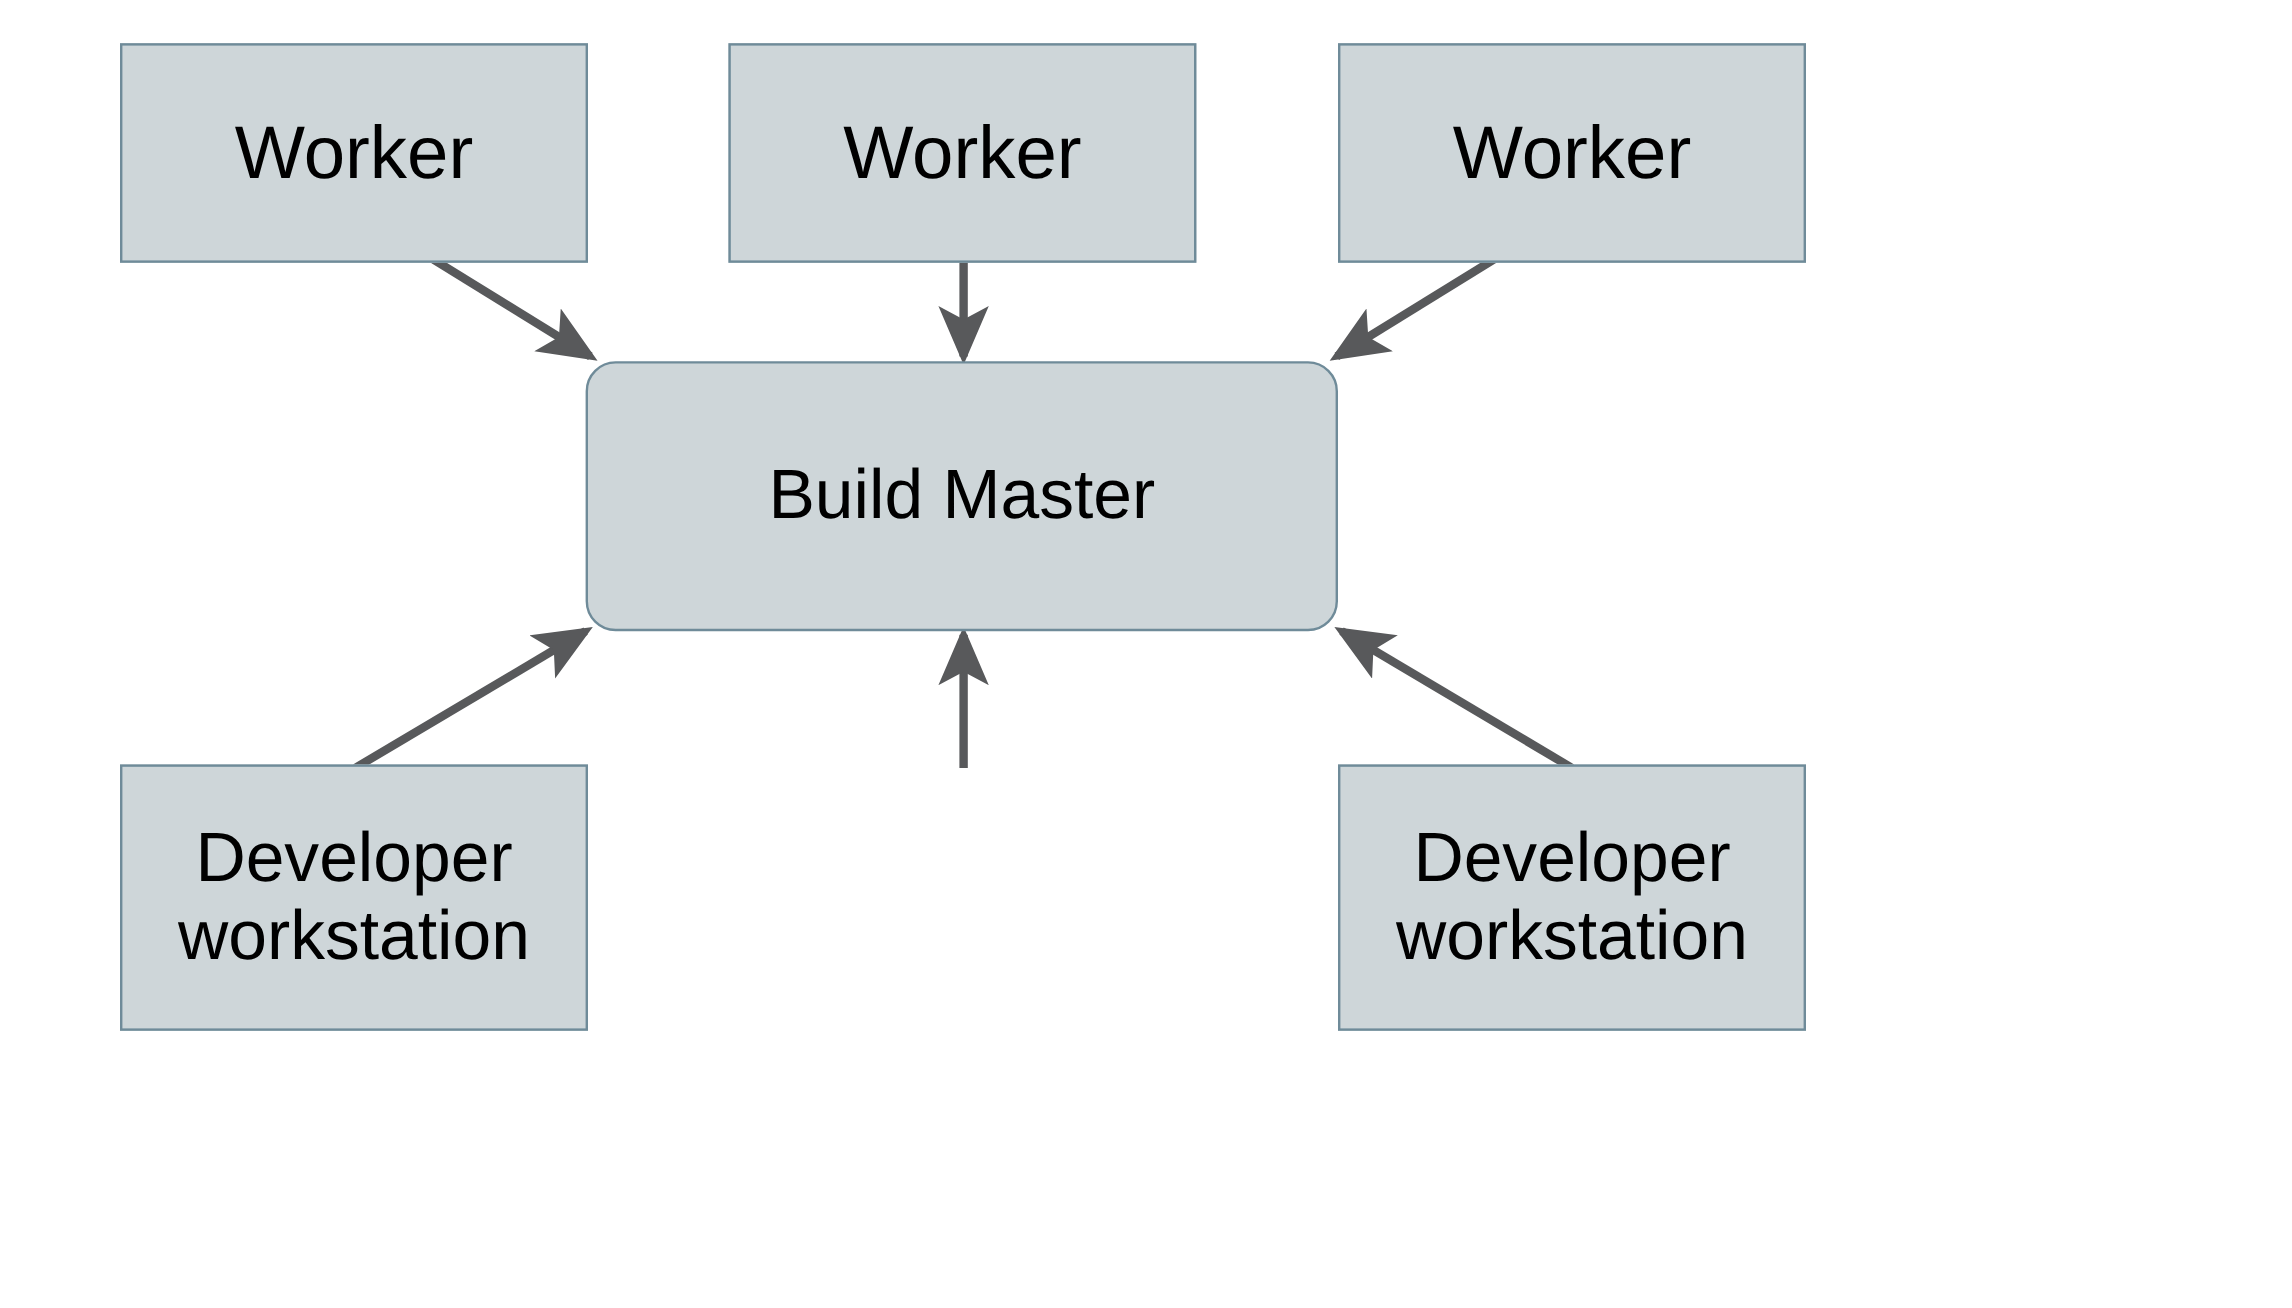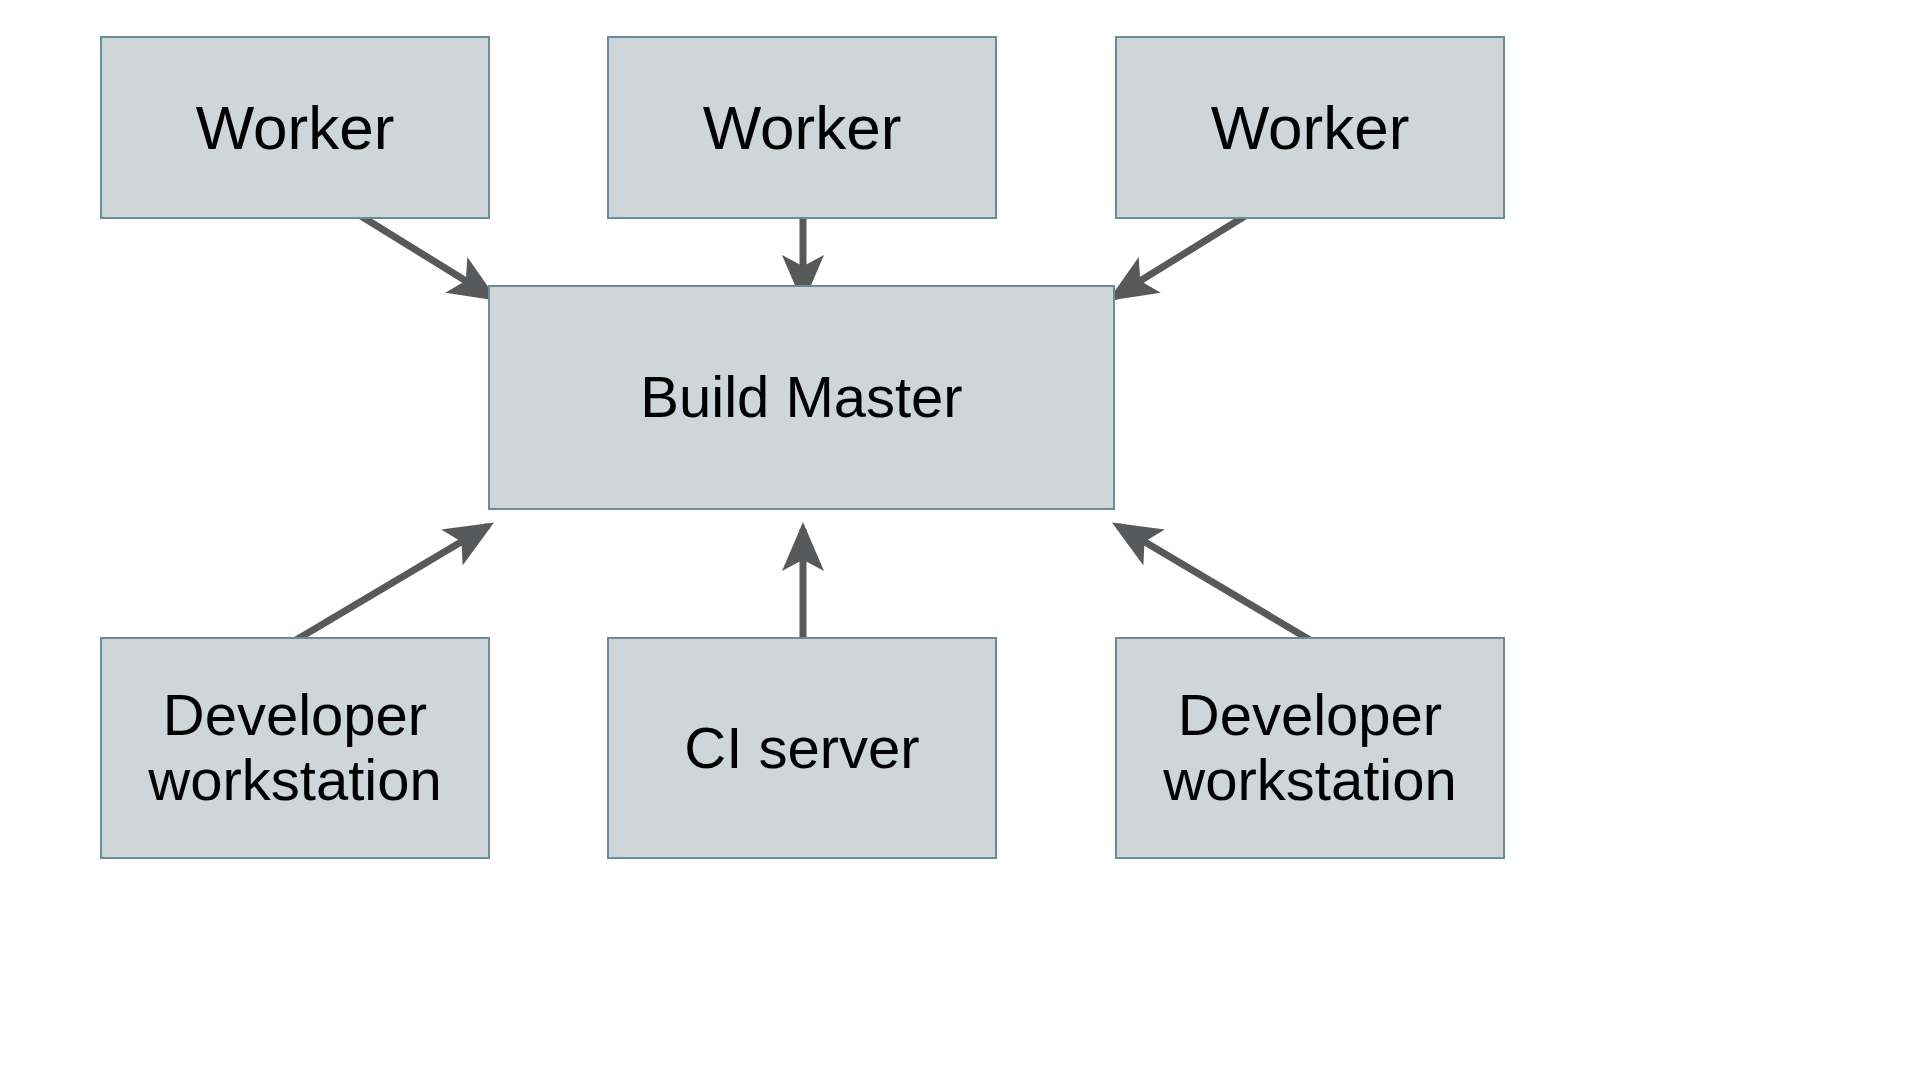--- a/index.html
+++ b/index.html
@@ -85,31 +85,28 @@
   </div>
 
   <div class="node worker-node" style="left: 607px; top: 36px; width: 390px; height: 183px; font-size: 62px; background: rgb(206, 214, 217); border-color: rgb(111, 139, 153); color: rgb(0, 0, 0);">
     <span class="node-label">Worker</span>
   </div>
 
   <div class="node worker-node" style="left: 1115px; top: 36px; width: 390px; height: 183px; font-size: 62px; background: rgb(206, 214, 217); border-color: rgb(111, 139, 153); color: rgb(0, 0, 0);">
     <span class="node-label">Worker</span>
   </div>
 
-  <div class="node master-node" style="left: 488px; top: 285px; width: 627px; height: 225px; font-size: 58px; background: rgb(206, 214, 217); border-color: rgb(111, 139, 153); color: rgb(0, 0, 0);">
+  <div class="node master-node" style="left: 488px; top: 301px; width: 627px; height: 225px; font-size: 58px; background: rgb(206, 214, 217); border-color: rgb(111, 139, 153); color: rgb(0, 0, 0); border-radius: 25px;">
     <span class="node-label">Build Master</span>
   </div>
 
   <div class="node source-node" style="left: 100px; top: 637px; width: 390px; height: 222px; font-size: 58px; background: rgb(206, 214, 217); border-color: rgb(111, 139, 153); color: rgb(0, 0, 0);">
     <span class="node-label">Developer
 workstation</span>
   </div>
 
-  <div class="node source-node" style="left: 607px; top: 637px; width: 390px; height: 222px; font-size: 58px; background: rgb(206, 214, 217); border-color: rgb(111, 139, 153); color: rgb(0, 0, 0);">
-    <span class="node-label">CI server</span>
-  </div>
 
   <div class="node source-node" style="left: 1115px; top: 637px; width: 390px; height: 222px; font-size: 58px; background: rgb(206, 214, 217); border-color: rgb(111, 139, 153); color: rgb(0, 0, 0);">
     <span class="node-label">Developer
 workstation</span>
   </div>
 
 </div>
 
 </body></html>

